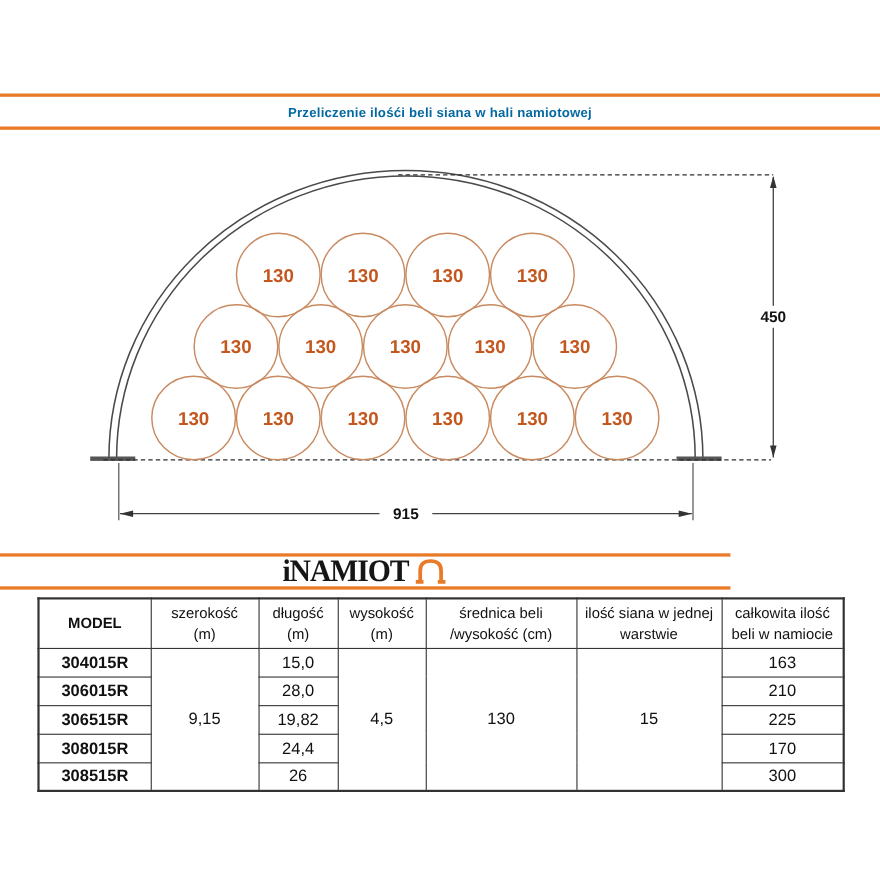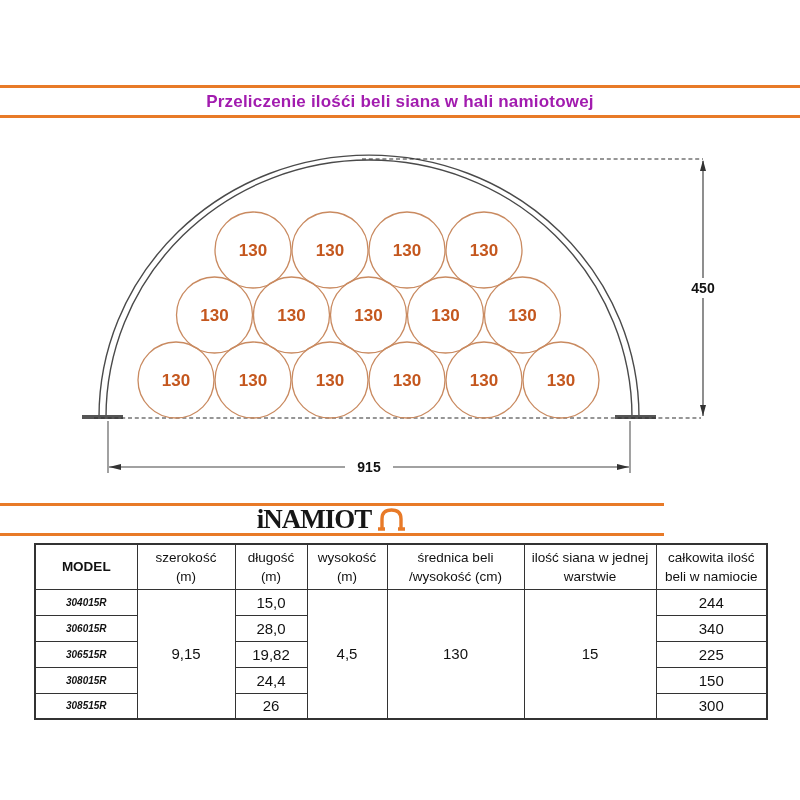--- a/index.html
+++ b/index.html
@@ -7,21 +7,21 @@
     position:relative;width:800px;height:800px;background:#ffffff;overflow:hidden;
     font-family:"Liberation Sans",sans-serif;color:#111;
   }
   
   .title-band{
     position:absolute;top:85px;left:0;width:800px;height:27px;
     border-top:3px solid var(--accent-orange,#e87a28);
     border-bottom:3px solid var(--accent-orange,#e87a28);
     display:flex;align-items:center;justify-content:center;
   }
-  .title-band .title{font-size:17px;font-weight:bold;color:#a21caf;letter-spacing:.2px;}
+  .title-band .title{font-size:12px;font-weight:bold;color:#0369a1;letter-spacing:.2px;}
   
   svg.diagram{position:absolute;top:0;left:0;}
   .arch{fill:none;stroke:var(--line-dark,#4a4a4a);stroke-width:1.4;}
   .foot{fill:#555;}
   .dotted{stroke:#2e2e2e;stroke-width:1.2;stroke-dasharray:4 2.8;fill:none;}
   .dim{stroke:#444;stroke-width:1.2;fill:none;}
   .ext{stroke:#555;stroke-width:1.1;fill:none;}
   .dim-arrow{fill:#333;}
   .dim-label{font-family:"Liberation Sans",sans-serif;font-size:14px;font-weight:bold;fill:#111;text-anchor:middle;}
   .bale{fill:none;stroke:var(--bale-stroke,#c98a60);stroke-width:1.3;}
@@ -48,21 +48,21 @@
   table.spec th,table.spec td{
     border:1px solid #333;text-align:center;vertical-align:middle;padding:0;
     background:#fff;
   }
   table.spec{border:2px solid #333;}
   table.spec thead tr{height:45px;}
   table.spec tbody tr{height:26px;}
   th .hl{display:block;font-weight:normal;font-size:13.5px;line-height:19px;color:#111;}
   th.model-h{font-weight:bold;font-size:15px;}
   td{font-size:15px;color:#111;}
-  td.model{font-weight:bold;font-size:10px;font-style:italic;}
+  td.model{font-weight:bold;font-size:15px;}
 </style>
 </head>
 <body>
 
 <div id="canvas">
 
   <div class="title-band">
     <span class="title">Przeliczenie ilośći beli siana w hali namiotowej</span>
   </div>
 
@@ -175,36 +175,36 @@
       </tr>
     </thead>
     <tbody>
       <tr>
         <td class="model">304015R</td>
         <td rowspan="5">9,15</td>
         <td>15,0</td>
         <td rowspan="5">4,5</td>
         <td rowspan="5">130</td>
         <td rowspan="5">15</td>
-        <td>244</td>
+        <td>163</td>
       </tr>
       <tr>
         <td class="model">306015R</td>
         <td>28,0</td>
-        <td>340</td>
+        <td>210</td>
       </tr>
       <tr>
         <td class="model">306515R</td>
         <td>19,82</td>
         <td>225</td>
       </tr>
       <tr>
         <td class="model">308015R</td>
         <td>24,4</td>
-        <td>150</td>
+        <td>170</td>
       </tr>
       <tr>
         <td class="model">308515R</td>
         <td>26</td>
         <td>300</td>
       </tr>
     </tbody>
   </table>
 
 </div>

